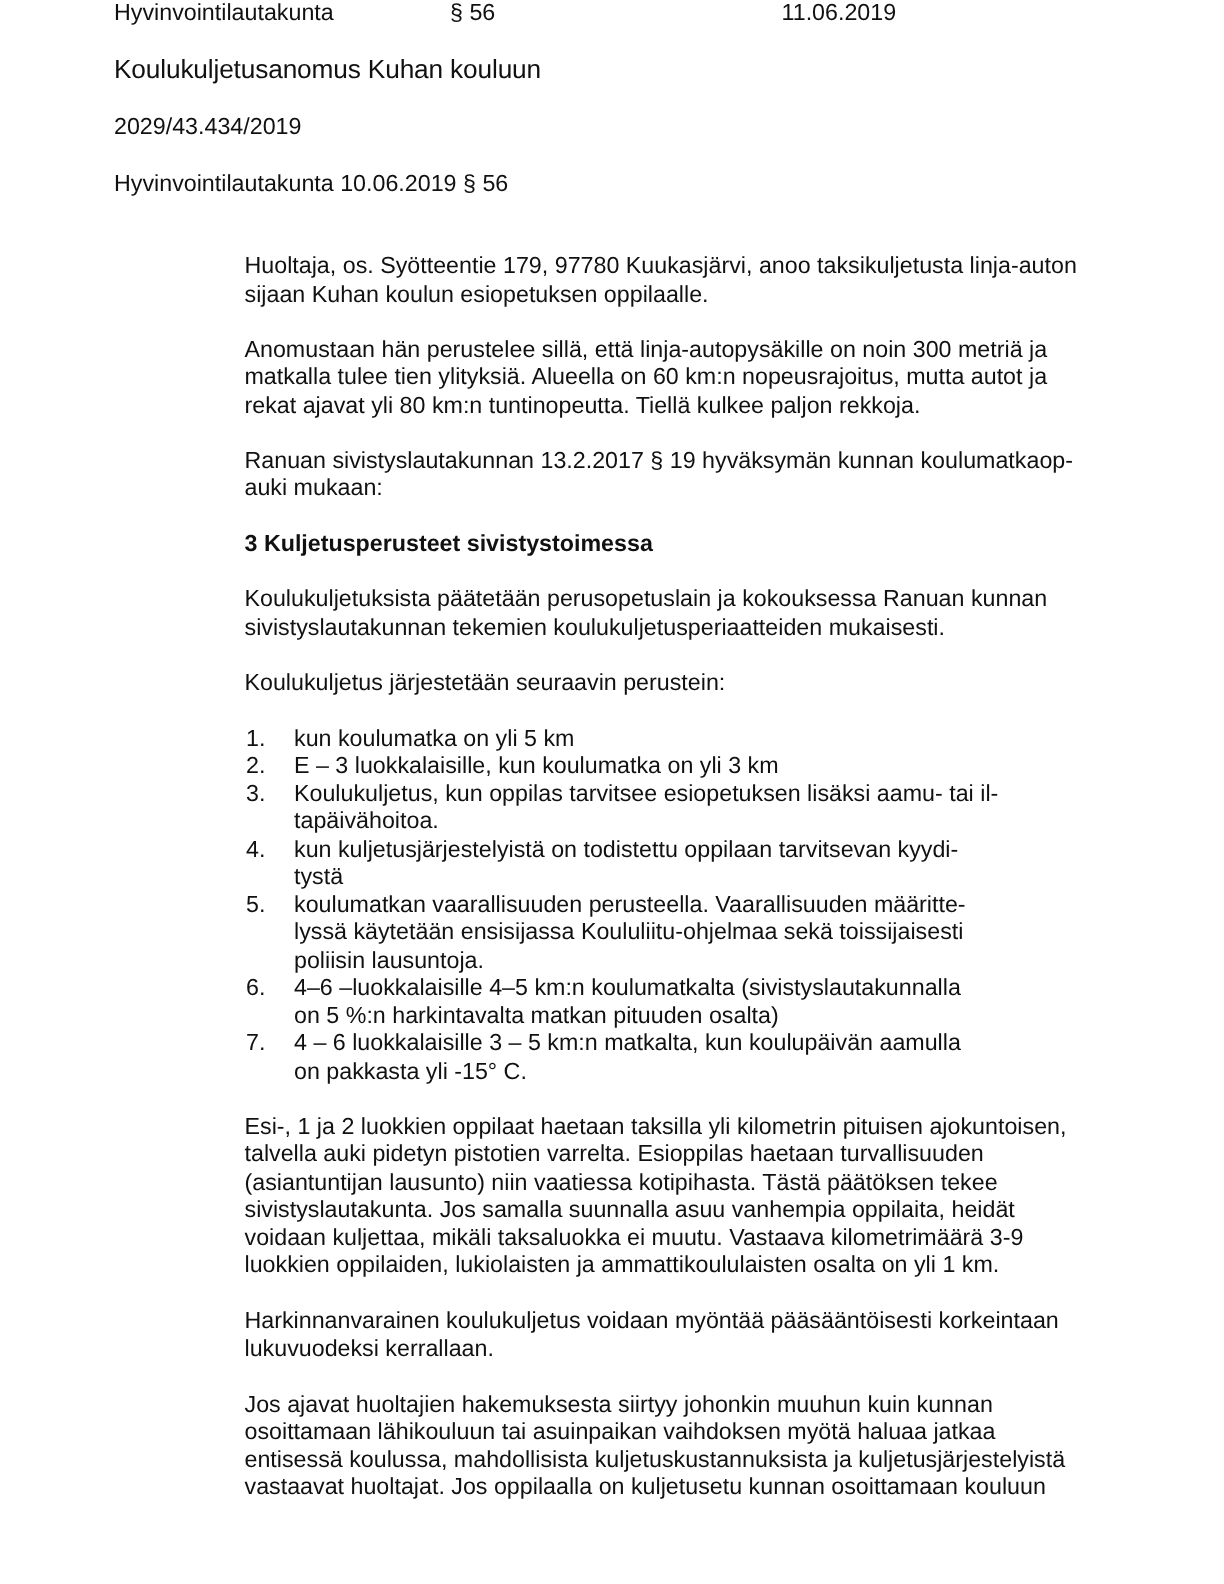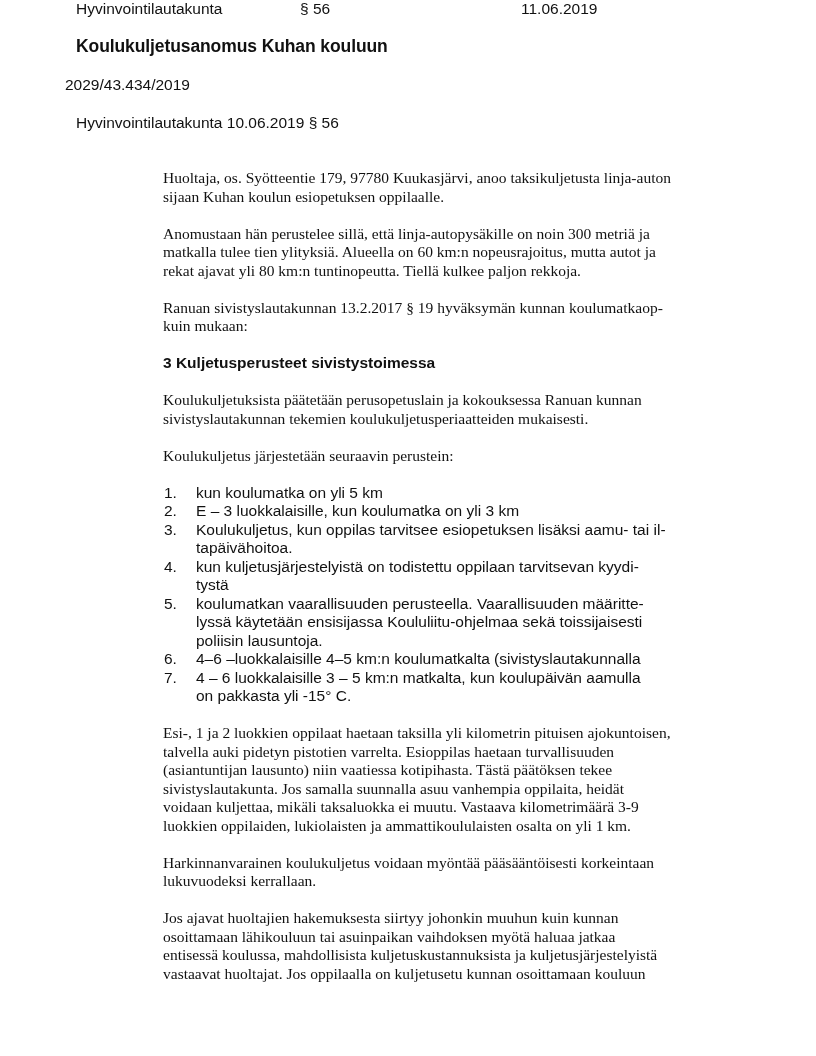--- a/index.html
+++ b/index.html
@@ -17,35 +17,34 @@
       font-size: 15.5px;
       line-height: 18.5px;
     }
     .abs { position: absolute; white-space: nowrap; }
     .hdr { top: 0px; font-size: 15.5px; }
     #hdr-committee { left: 76px; }
     #hdr-section { left: 300px; }
     #hdr-date { left: 521px; }
     #doc-title {
       left: 76px; top: 37px;
-      font-size: 17.5px; font-weight: bold; letter-spacing: -0.1px;
+      font-size: 17.5px; font-weight: normal; letter-spacing: -0.1px;
     }
-    #doc-number { left: 65px; top: 76px; }
+    #doc-number { left: 76px; top: 76px; }
     #doc-meeting { left: 76px; top: 114px; }
 
     .body-col {
       position: absolute;
       left: 163px;
       top: 169px;
       width: 600px;
     }
     .para {
       margin: 0 0 18.5px 0;
       white-space: normal;
-      font-family: Liberation Serif, serif;
     }
     .para .ln { display: block; white-space: nowrap; }
     .subhead {
       font-weight: bold;
       margin: 0 0 18.5px 0;
     }
     .rule-list {
       list-style: none;
       margin: 0 0 18.5px 0;
       padding: 0;
@@ -78,21 +77,21 @@
           <span class="ln">Huoltaja, os. Syötteentie 179, 97780 Kuukasjärvi, anoo taksikuljetusta linja-auton</span>
           <span class="ln">sijaan Kuhan koulun esiopetuksen oppilaalle.</span>
         </div>
         <div class="para">
           <span class="ln">Anomustaan hän perustelee sillä, että linja-autopysäkille on noin 300 metriä ja</span>
           <span class="ln">matkalla tulee tien ylityksiä. Alueella on 60 km:n nopeusrajoitus, mutta autot ja</span>
           <span class="ln">rekat ajavat yli 80 km:n tuntinopeutta. Tiellä kulkee paljon rekkoja.</span>
         </div>
         <div class="para">
           <span class="ln">Ranuan sivistyslautakunnan 13.2.2017 § 19 hyväksymän kunnan koulumatkaop-</span>
-          <span class="ln">kuin mukaan:</span>
+          <span class="ln">auki mukaan:</span>
         </div>
       </div>
     <div class="subhead">3 Kuljetusperusteet sivistystoimessa</div>
     <div id="mid-paras">
         <div class="para">
           <span class="ln">Koulukuljetuksista päätetään perusopetuslain ja kokouksessa Ranuan kunnan</span>
           <span class="ln">sivistyslautakunnan tekemien koulukuljetusperiaatteiden mukaisesti.</span>
         </div>
         <div class="para">
           <span class="ln">Koulukuljetus järjestetään seuraavin perustein:</span>
@@ -130,20 +129,21 @@
           <span class="rule-text">
             <span class="ln">koulumatkan vaarallisuuden  perusteella. Vaarallisuuden määritte-</span>
             <span class="ln">lyssä käytetään ensisijassa Koululiitu-ohjelmaa sekä toissijaisesti</span>
             <span class="ln">poliisin lausuntoja.</span>
           </span>
         </li>
         <li class="rule-item">
           <span class="rule-num">6.</span>
           <span class="rule-text">
             <span class="ln">4–6 –luokkalaisille 4–5 km:n koulumatkalta (sivistyslautakunnalla</span>
+            <span class="ln">on 5 %:n harkintavalta matkan pituuden osalta)</span>
           </span>
         </li>
         <li class="rule-item">
           <span class="rule-num">7.</span>
           <span class="rule-text">
             <span class="ln">4 – 6 luokkalaisille 3 – 5 km:n matkalta, kun koulupäivän aamulla</span>
             <span class="ln">on pakkasta yli -15° C.</span>
           </span>
         </li>
       </ul>

